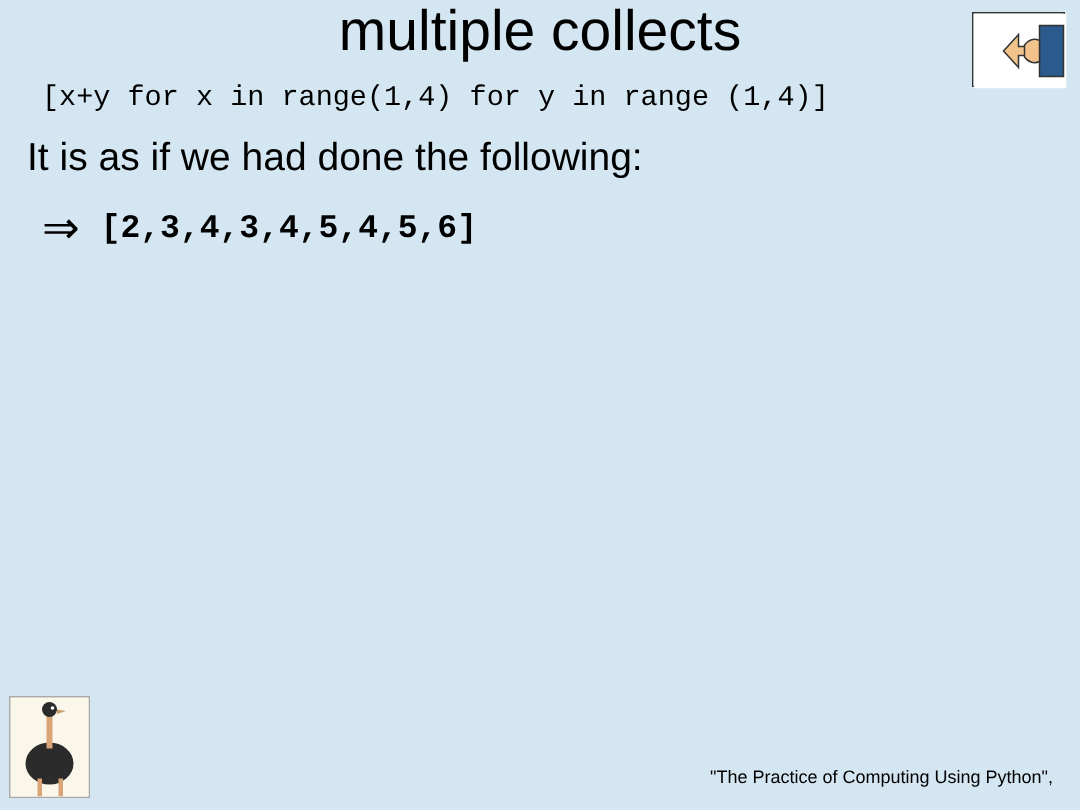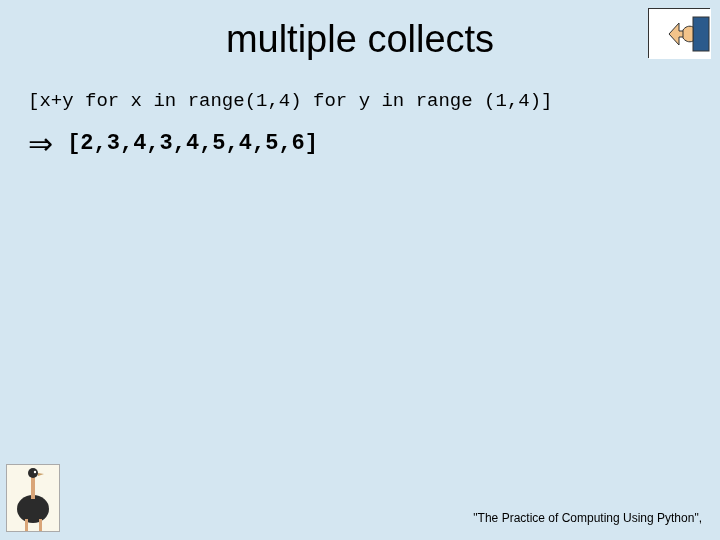--- a/index.html
+++ b/index.html
@@ -16,33 +16,31 @@
   }
   .slide {
     width: 720px;
     height: 540px;
     position: relative;
     box-sizing: border-box;
   }
   .title {
     font-size: 38px;
     text-align: center;
-    padding-top: 18px;
     padding-bottom: 10px;
     color: #000;
   }
   .code {
     font-family: "Courier New", Courier, monospace;
     font-size: 20px;
     color: #000;
     padding-left: 28px;
     padding-right: 20px;
     line-height: 1.35;
     white-space: pre;
-    margin-top: 18px;
   }
   .code.small {
     font-size: 19px;
   }
   .body-text {
     font-size: 26px;
     color: #000;
     padding-left: 18px;
     padding-top: 10px;
     padding-bottom: 4px;
@@ -106,20 +104,21 @@
       <path d="M55 22 L30 22 L30 14 L20 25 L30 36 L30 28 L55 28 Z" fill="#f2c38a" stroke="#333" stroke-width="1"></path>
       <rect x="44" y="8" width="16" height="34" fill="#2b5a8c" stroke="#333" stroke-width="1"></rect>
       <path d="M44 18 C40 16 36 18 34 21 L34 29 C36 32 40 34 44 32 Z" fill="#f2c38a" stroke="#333" stroke-width="1"></path>
     </svg>
   </div>
 
   <div class="title">multiple collects</div>
 
   <div class="code small">[x+y for x in range(1,4) for y in range (1,4)]</div>
 
+  <div class="body-text">It is as if we had done the following:</div>
 
 
   <div class="result-row">
     <span class="arrow">⇒</span>
     <span class="result-code">[2,3,4,3,4,5,4,5,6]</span>
   </div>
 
   <div class="footer">
     <div>"The Practice of Computing Using Python",</div>
   </div>

